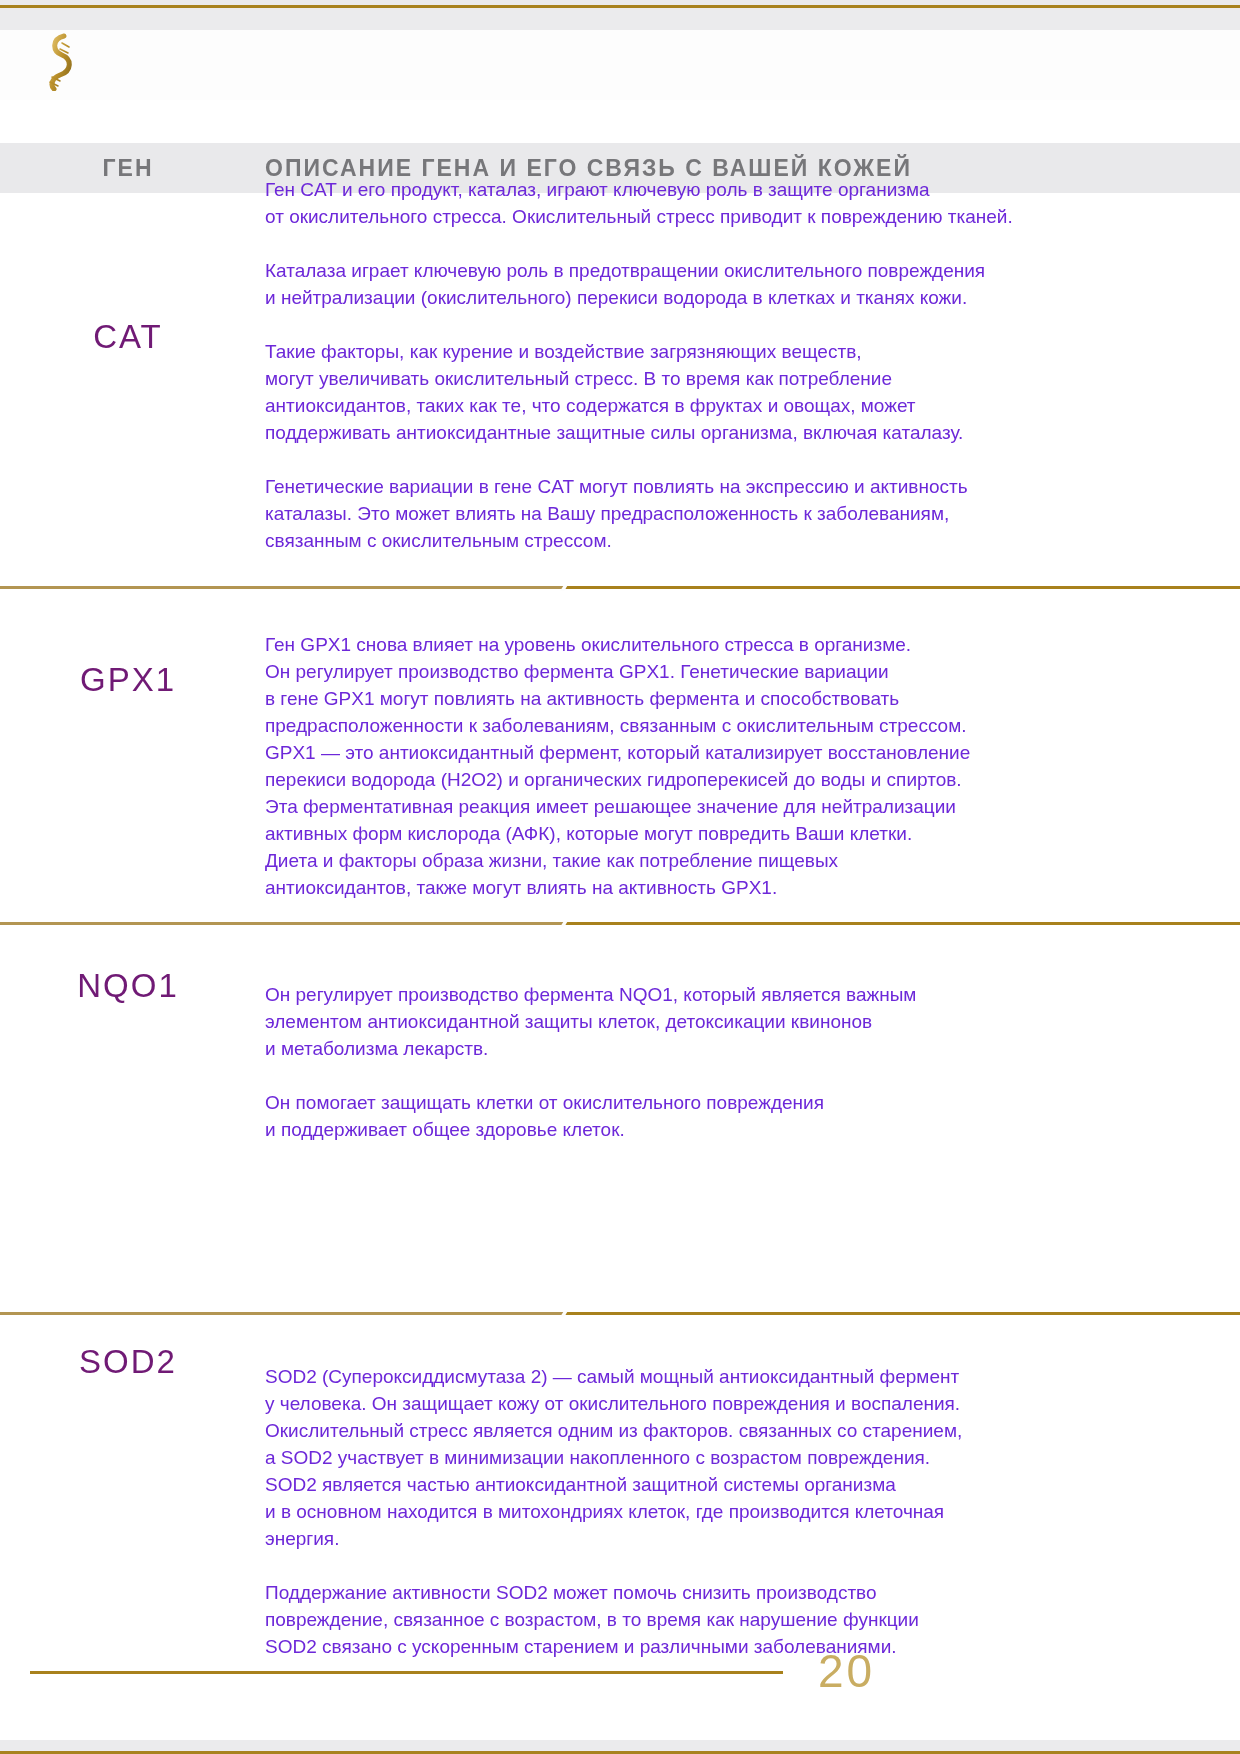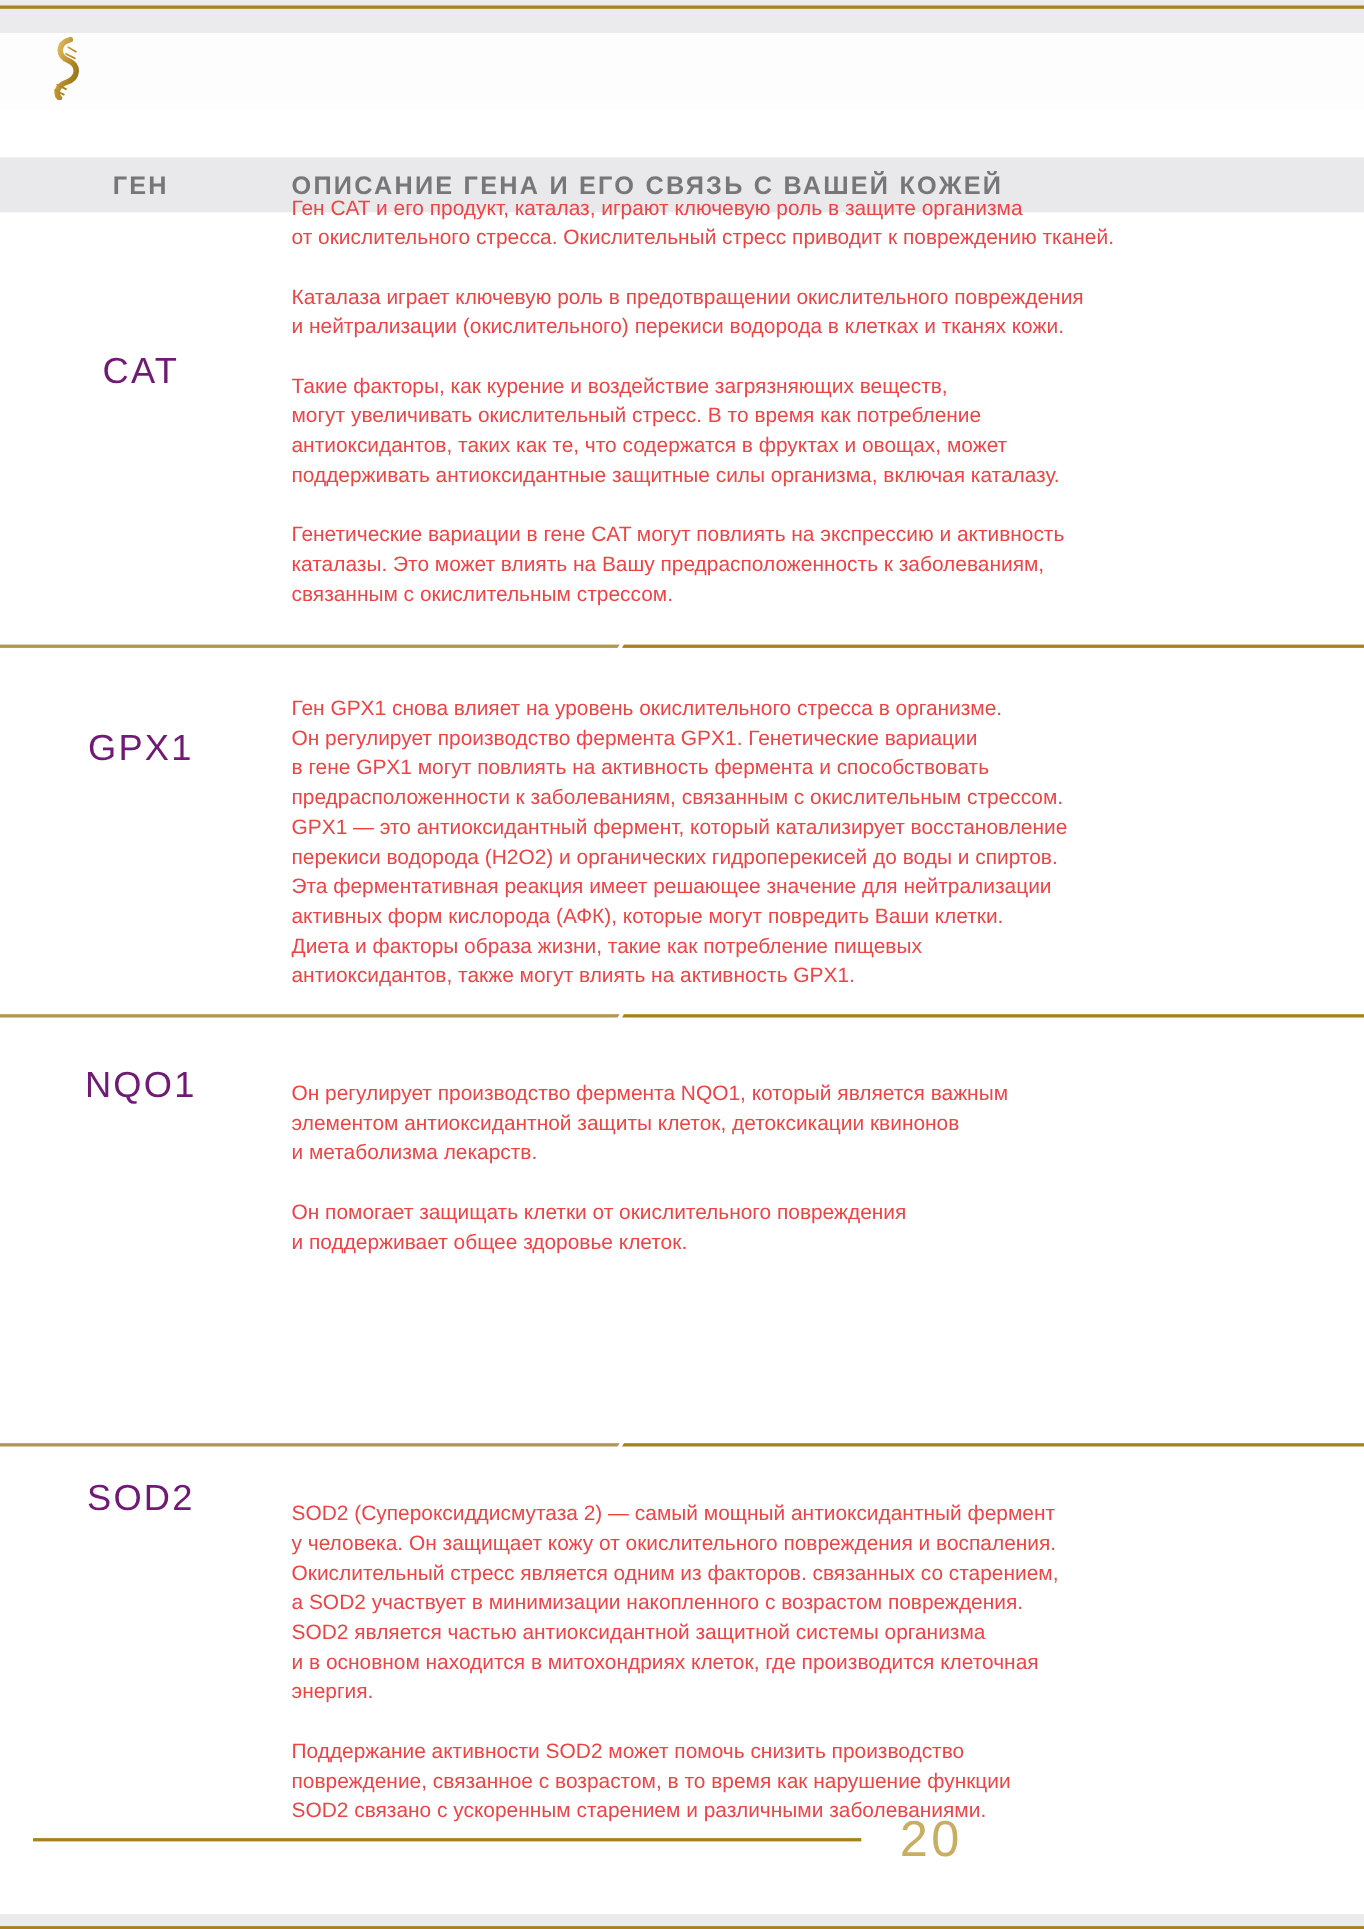--- a/index.html
+++ b/index.html
@@ -26,21 +26,21 @@
   .th-desc{flex:1;padding-left:9px;}
   
   .rows{position:absolute;top:150px;left:0;right:0;}
   .gene-row{display:flex;align-items:flex-start;}
   .row-label{
     flex:0 0 256px;text-align:center;
     font-size:33px;letter-spacing:2px;color:#701a75;font-weight:300;
   }
   .row-body{
     flex:1;padding-left:9px;padding-right:60px;box-sizing:border-box;
-    color:#ef4444;font-size:19px;line-height:27px;font-weight:300;
+    color:#6d28d9;font-size:19px;line-height:27px;font-weight:300;
   }
   .row-body p{margin:0 0 27px 0;white-space:pre-line;}
   .row-body p:last-child{margin-bottom:0;}
   
   .row-cat {height:436px;}
   .row-cat  .row-label{margin-top:168px;}
   .row-cat  .row-body {padding-top:26px;}
   .row-gpx1{height:333px;}
   .row-gpx1 .row-label{margin-top:72px;}
   .row-gpx1 .row-body {padding-top:42px;}

